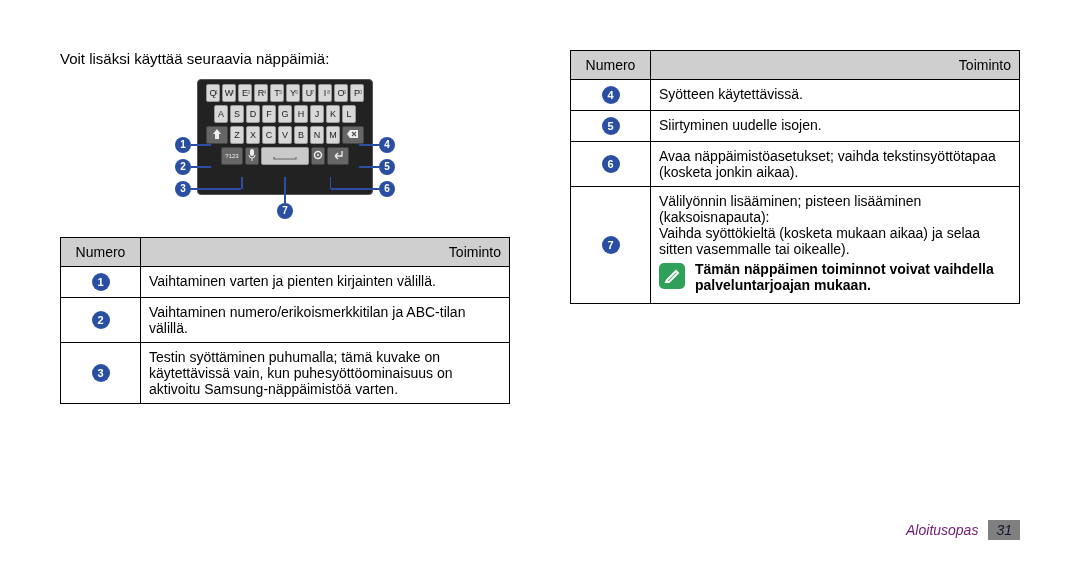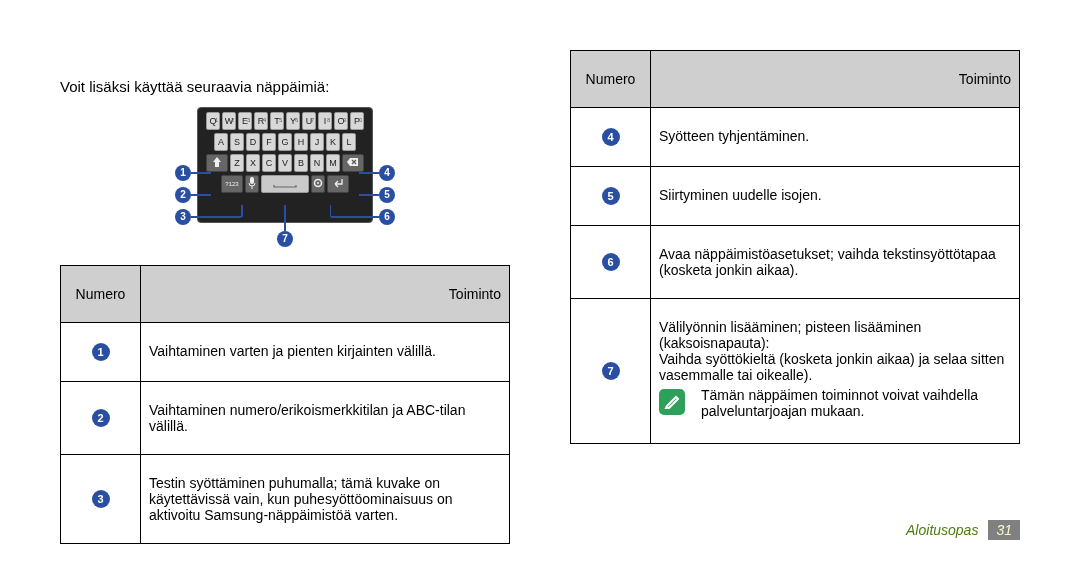--- a/index.html
+++ b/index.html
@@ -1,19 +1,19 @@
 <!DOCTYPE html>
 <html><head>
 <meta charset="utf-8">
 <style>
   * { box-sizing: border-box; margin: 0; padding: 0; }
   html, body { width: 1080px; height: 586px; font-family: Arial, Helvetica, sans-serif; background: #fff; color: #000; }
   .page { display: flex; padding: 50px 60px 10px 60px; gap: 60px; height: 520px; }
   .col { flex: 1; }
-  .intro { font-size: 15px; margin-bottom: 12px; margin-top: 28px; }
+  .intro { font-size: 15px; margin-bottom: 12px; }
   .kb-wrap { display: flex; justify-content: center; margin-bottom: 18px; }
   .kb {
     position: relative; width: 220px; height: 140px;
   }
   .kb-inner {
     position: absolute; left: 22px; top: 0; width: 176px; height: 116px;
     background: #222; border: 1px solid #555; border-radius: 4px; padding: 4px;
   }
   .krow { display: flex; justify-content: center; gap: 2px; margin-bottom: 3px; }
   .key {
@@ -33,39 +33,39 @@
   }
   .cline { position: absolute; background: #2a4fa2; }
   .c1 { left: 0; top: 58px; } .l1 { left:16px; top:65px; width: 20px; height:1.5px; }
   .c2 { left: 0; top: 80px; } .l2 { left:16px; top:87px; width: 20px; height:1.5px; }
   .c3 { left: 0; top: 102px;} .l3a{ left:16px; top:109px; width:50px; height:1.5px;} .l3b{ left:66px; top:98px; width:1.5px; height:12px;}
   .c4 { right: 0; top: 58px;} .l4 { right:16px; top:65px; width:20px; height:1.5px;}
   .c5 { right: 0; top: 80px;} .l5 { right:16px; top:87px; width:20px; height:1.5px;}
   .c6 { right: 0; top: 102px;} .l6a{ right:16px; top:109px; width:48px; height:1.5px;} .l6b{ right:64px; top:98px; width:1.5px; height:12px;}
   .c7 { left: 102px; top: 124px;} .l7{ left:109px; top:98px; width:1.5px; height:26px;}
   table { border-collapse: collapse; width: 100%; font-size: 14px; }
-  th, td { border: 1px solid #000; padding: 20px 8px; text-align: left; vertical-align: top; }
+  th, td { border: 1px solid #000; padding: 6px 8px; text-align: left; vertical-align: top; }
   th { background: #cfcfcf; font-weight: normal; text-align: right; }
   .num-cell { width: 80px; text-align: center; vertical-align: middle; }
   .circ {
     display: inline-block; width: 18px; height: 18px; border-radius: 50%;
     background: #2a4fa2; color: #fff; font-size: 11px; font-weight: bold;
     line-height: 18px; text-align: center;
   }
-  .note-wrap { display: flex; gap: 16px; align-items: flex-start; padding: 4px 0; }
+  .note-wrap { display: flex; gap: 10px; align-items: flex-start; padding: 4px 0; font-weight: bold; }
   .note-icon {
     width: 26px; height: 26px; border-radius: 5px; background: #2fa05a;
     display:flex; align-items:center; justify-content:center; flex: none;
     margin-top: 2px;
   }
   .note-icon svg { stroke:#fff; fill:none; stroke-width:2; }
   .footer { display: flex; justify-content: flex-end; align-items: center;
     padding: 0 60px 20px 0; gap: 10px; font-size: 14px; }
-  .footer-label { font-style: italic; color: #4d7c0f; }
-  .footer-page { background: #808080; color: #fef9c3; padding: 2px 8px; font-style: italic; }
+  .footer-label { font-style: italic; color: #701a75; }
+  .footer-page { background: #808080; color: #0f172a; padding: 2px 8px; font-style: italic; }
 </style>
 </head>
 <body>
 
 <div class="page">
   <div class="col">
     <p class="intro">Voit lisäksi käyttää seuraavia näppäimiä:</p>
 
     <div class="kb-wrap">
       <div class="kb">
@@ -182,35 +182,35 @@
 
   <div class="col">
     <table>
       <tbody>
           <tr>
         <th class="num-cell">Numero</th>
         <th>Toiminto</th>
       </tr>
       <tr>
         <td class="num-cell"><span class="circ">4</span></td>
-        <td>Syötteen tyhjentäminen.</td>
+        <td>Syötteen käytettävissä.</td>
       </tr>
       <tr>
         <td class="num-cell"><span class="circ">5</span></td>
         <td>Siirtyminen uudelle isojen.</td>
       </tr>
       <tr>
         <td class="num-cell"><span class="circ">6</span></td>
         <td>Avaa näppäimistöasetukset; vaihda tekstinsyöttötapaa (kosketa jonkin aikaa).</td>
       </tr>
       <tr>
         <td class="num-cell"><span class="circ">7</span></td>
         <td>
           <span style="white-space:pre-line">Välilyönnin lisääminen; pisteen lisääminen (kaksoisnapauta):
-Vaihda syöttökieltä (kosketa jonkin aikaa) ja selaa sitten vasemmalle tai oikealle).</span>
+Vaihda syöttökieltä (kosketa mukaan aikaa) ja selaa sitten vasemmalle tai oikealle).</span>
           <div class="note-wrap">
             <span class="note-icon">
               <svg width="16" height="16" viewBox="0 0 16 16">
                     <path d="M3 12 L12 3 L14 5 L5 14 L2 14 Z"></path>
                   </svg>
             </span>
             <span>Tämän näppäimen toiminnot voivat vaihdella palveluntarjoajan mukaan.</span>
           </div>
         </td>
       </tr>

